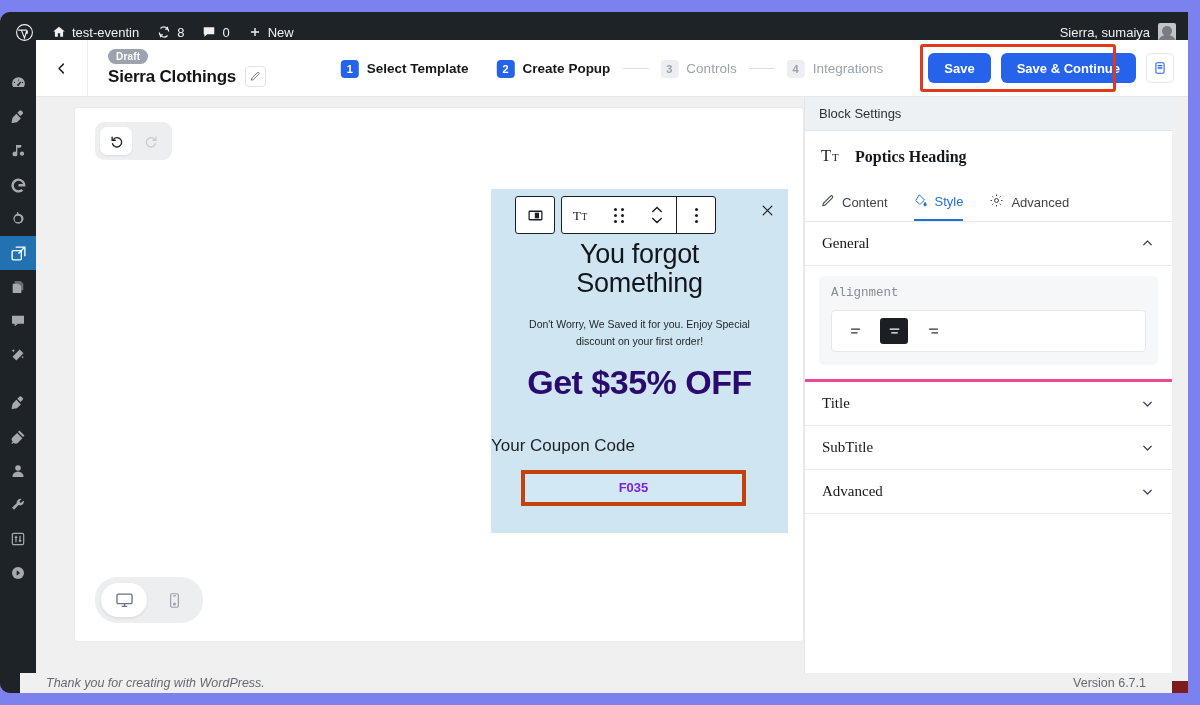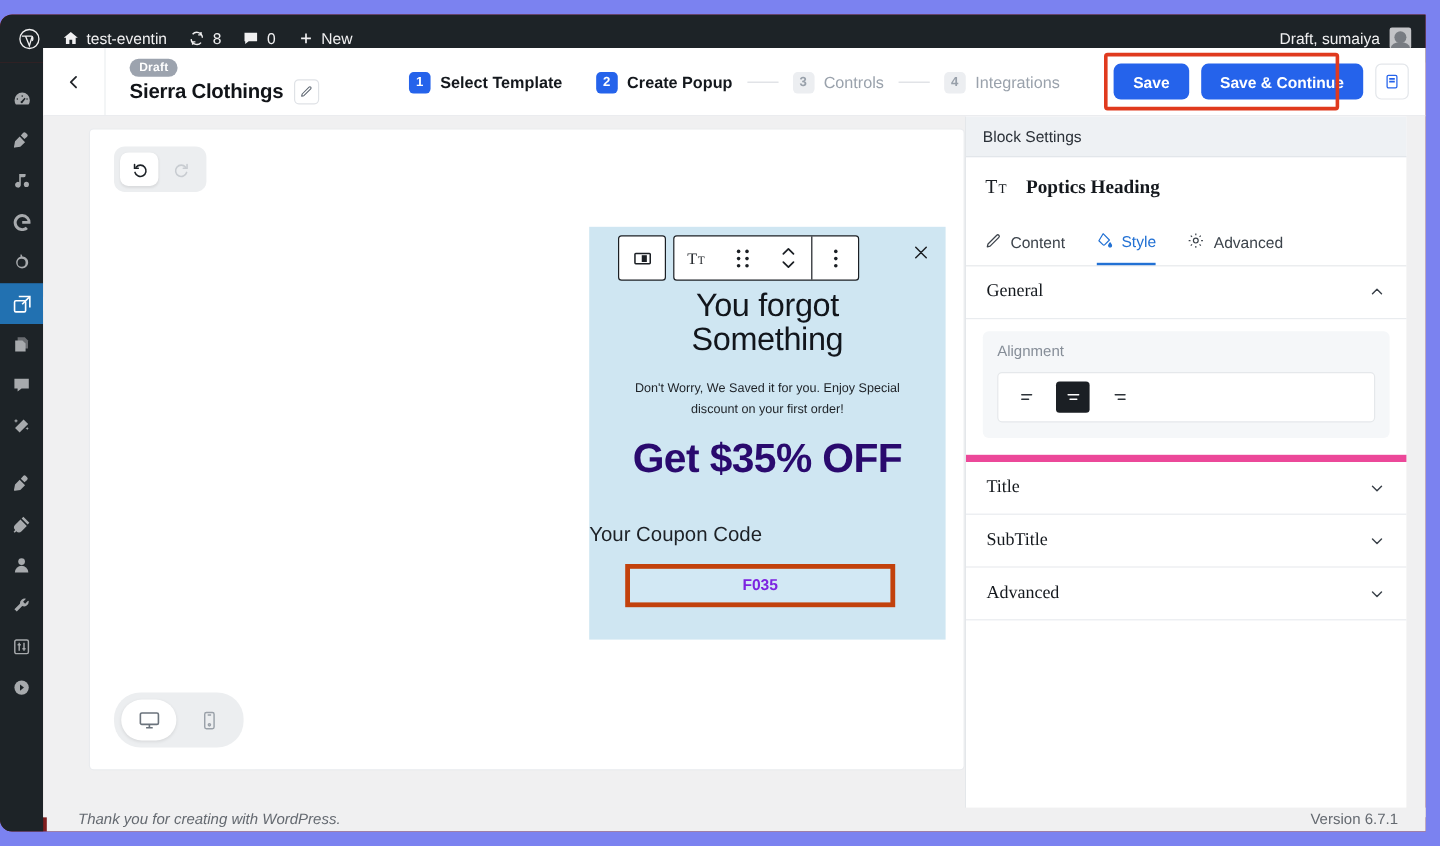--- a/index.html
+++ b/index.html
@@ -300,35 +300,35 @@
     display: flex; align-items: center; gap: 7px;
     height: 38px; font-size: 13px; color: #3c434b;
   }
   .tab.sel { color: #2271d4; border-bottom: 2px solid #2271d4; }
   .acc-head {
     height: 44px; display: flex; align-items: center; justify-content: space-between;
     padding: 0 17px; border-bottom: 1px solid #e9ecef;
     font-family: "Liberation Serif", serif; font-size: 15px; color: #14181d;
   }
   .chev { color: #3b424a; display: flex; }
-  .acc-body { padding: 10px 14px 14px 14px; border-bottom: 6px solid #ec4899; }
+  .acc-body { padding: 10px 14px 14px 14px; border-bottom: 3px solid #ec4899; font-family: Liberation Mono, monospace; }
   .field-card { background: #f5f7f9; border-radius: 5px; padding: 10px 12px 13px 12px; }
   .field-label { font-size: 12.5px; color: #868e98; margin-bottom: 10px; }
   .align-box {
     background: #fff; border: 1px solid #e5e8eb; border-radius: 4px;
     height: 42px; display: flex; align-items: center; gap: 10px; padding: 0 10px;
   }
   .align-btn {
     width: 28px; height: 26px; border-radius: 3px;
     display: flex; align-items: center; justify-content: center;
     color: #2c3238;
   }
   .align-btn.sel { background: #1b1f24; color: #fff; }
   .wp-footer {
-    position: absolute; left: 39px; bottom: 0;
+    position: absolute; left: 20px; bottom: 0;
     width: 1152px; height: 20px;
     background: #f0f0f1;
     display: flex; align-items: center; justify-content: space-between;
     padding: 0 26px;
     font-size: 12.5px; color: #646970; font-style: italic;
   }
   .wp-footer .ver { font-style: normal; }
 </style>
 </head>
 <body>
@@ -364,21 +364,21 @@
         <span>0</span>
       </div>
       <div class="ab-item">
         <svg width="14" height="14" viewBox="0 0 24 24" fill="none" stroke="#f0f0f1" stroke-width="2.4">
               <path d="M12 5v14M5 12h14"></path>
             </svg>
         <span>New</span>
       </div>
     </div>
     <div class="ab-right">
-      <span>Draft, sumaiya</span>
+      <span>Sierra, sumaiya</span>
       <span class="avatar-sq"></span>
     </div>
   </div>
 
   <div class="adminmenu">
     <div class="menu-ico sep"></div>
     <div class="menu-ico">
       <svg width="17" height="17" viewBox="0 0 24 24" fill="currentColor">
             <path d="M12 3a9 9 0 0 0-9 9 9 9 0 0 0 1.6 5.1h14.8A9 9 0 0 0 21 12a9 9 0 0 0-9-9zm0 3.3a.9.9 0 1 1 0 1.8.9.9 0 0 1 0-1.8zM6.3 9.6a.9.9 0 1 1 0 1.8.9.9 0 0 1 0-1.8zm11.4 0a.9.9 0 1 1 0 1.8.9.9 0 0 1 0-1.8zM14.8 9l1.2 1.2-3.2 4.2a1.4 1.4 0 1 1-1.6-1.6z"></path>
           </svg>

